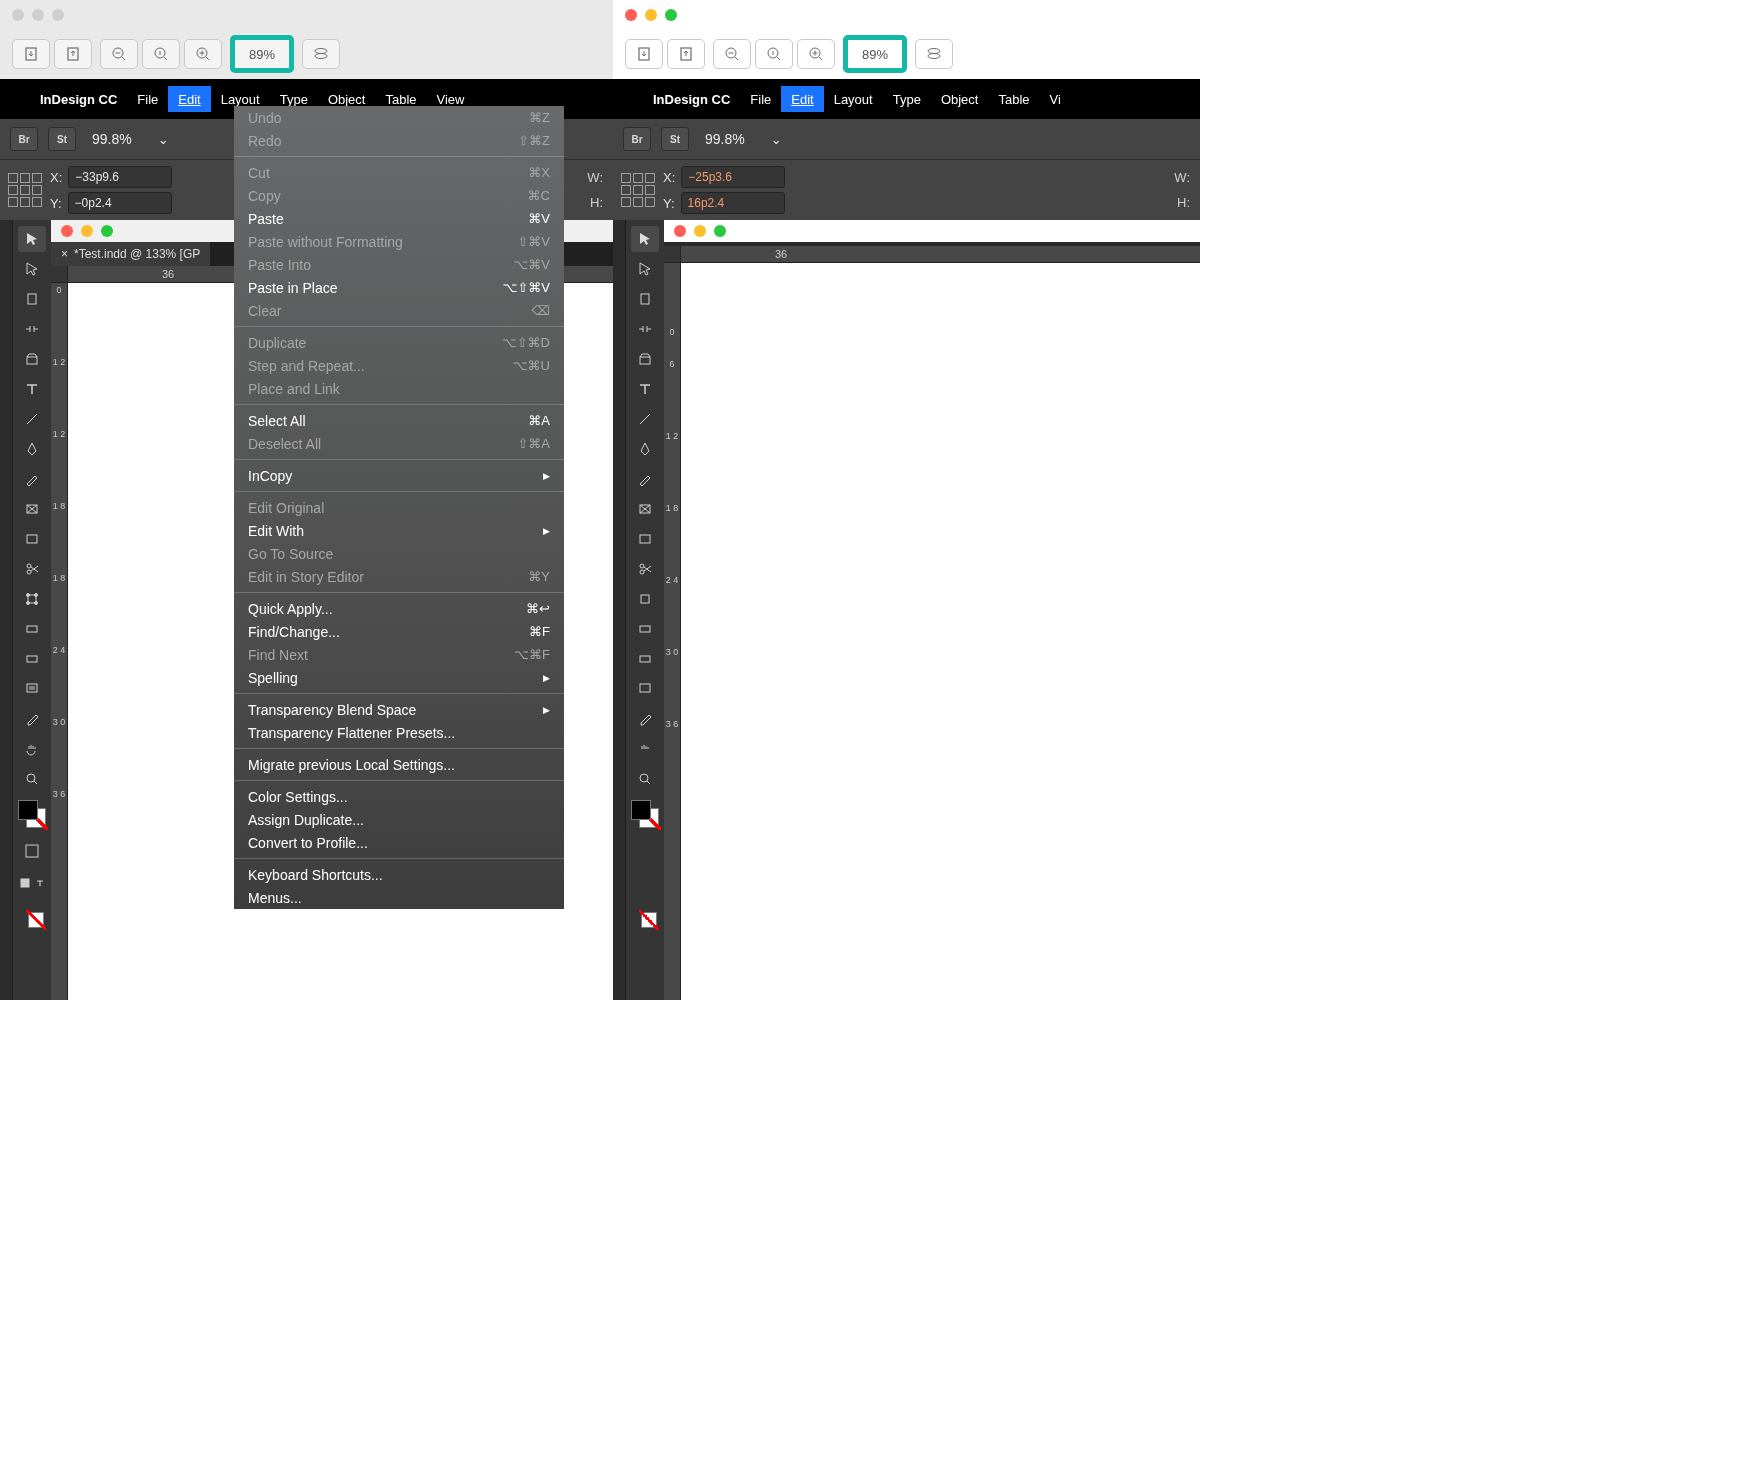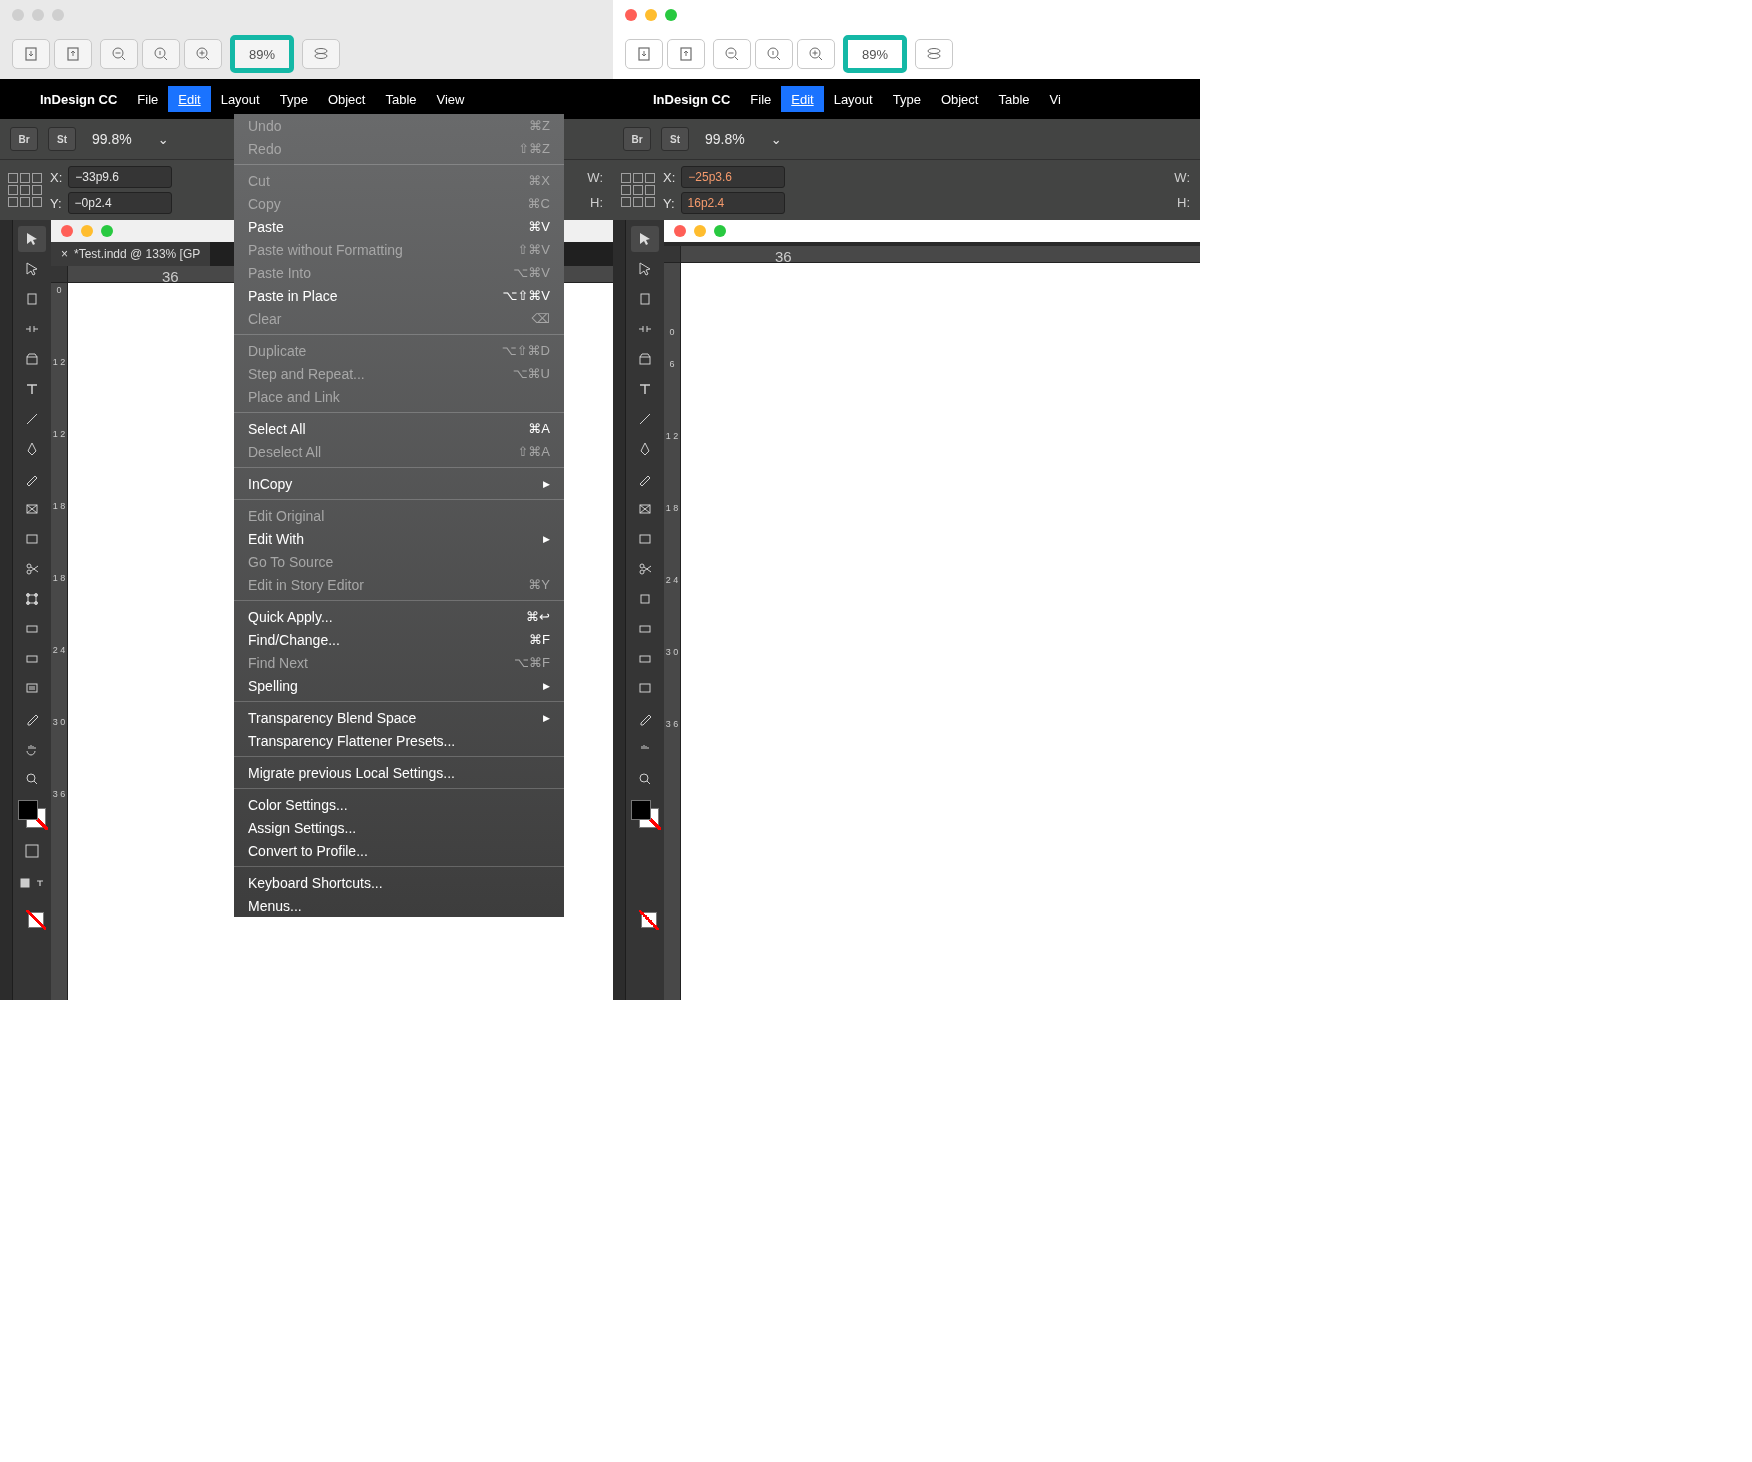--- a/index.html
+++ b/index.html
@@ -51,26 +51,26 @@
   .toolstrokefill{width:28px;height:28px;position:relative;margin-top:4px;}
   .tsf-back{position:absolute;right:0;bottom:0;width:18px;height:18px;background:#fff;border:1px solid #777;}
   .tsf-back::after{content:"";position:absolute;left:-3px;top:-3px;right:-3px;bottom:-3px;background:linear-gradient(45deg,transparent 45%,red 45%,red 55%,transparent 55%);}
   .tsf-front{position:absolute;left:0;top:0;width:18px;height:18px;background:#000;border:1px solid #777;}
   .doc{flex:1;display:flex;flex-direction:column;}
   .doctraffic{height:22px;display:flex;align-items:center;padding:0 10px;gap:8px;}
   .a .doctraffic{background:#f0f0f0;} .b .doctraffic{background:#fff;}
   .doctabs{height:24px;background:#202020;display:flex;align-items:center;color:#ddd;font-size:12px;}
   .doctab{padding:0 10px;height:100%;display:flex;align-items:center;gap:6px;background:#3b3b3b;}
   .rulecorner{width:16px;height:16px;background:#353535;border-right:1px solid #222;border-bottom:1px solid #222;}
-  .hrule{flex:1;height:16px;background:#484848;border-bottom:1px solid #222;position:relative;color:#ccc;font-size:15px;}
+  .hrule{flex:1;height:16px;background:#484848;border-bottom:1px solid #222;position:relative;color:#ccc;font-size:11px;}
   .hrule .tick{position:absolute;top:2px;}
   .vrule{width:16px;background:#484848;border-right:1px solid #222;color:#ccc;font-size:9px;}
   .vrule .tick{height:70px;display:flex;align-items:flex-start;justify-content:center;padding-top:2px;}
   .page{flex:1;background:#fff;}
-  .menu{position:absolute;top:114px;width:330px;z-index:10;font-size:14px;}
+  .menu{position:absolute;top:106px;width:330px;z-index:10;font-size:14px;}
   .a .menu{left:234px;background:linear-gradient(#696a6b,#3d3d3d);}
   .menu .sep{height:1px;background:rgba(255,255,255,.2);margin:4px 0;}
   .menu .row{display:flex;align-items:center;height:23px;padding:0 14px;color:#fff;position:relative;}
   .menu .row.dim{color:#a7a7a7;}
   .menu .row .sc{margin-left:auto;color:inherit;font-size:13px;}
   .menu .row .arrow{margin-left:auto;}
 </style>
 </head>
 <body>
 
@@ -450,21 +450,21 @@
         </div>
         <div class="sep"></div>
         <div class="row">
           <span>Migrate previous Local Settings...</span>
         </div>
         <div class="sep"></div>
         <div class="row">
           <span>Color Settings...</span>
         </div>
         <div class="row">
-          <span>Assign Settings...</span>
+          <span>Assign Duplicate...</span>
         </div>
         <div class="row">
           <span>Convert to Profile...</span>
         </div>
         <div class="sep"></div>
         <div class="row">
           <span>Keyboard Shortcuts...</span>
         </div>
         <div class="row">
           <span>Menus...</span>

